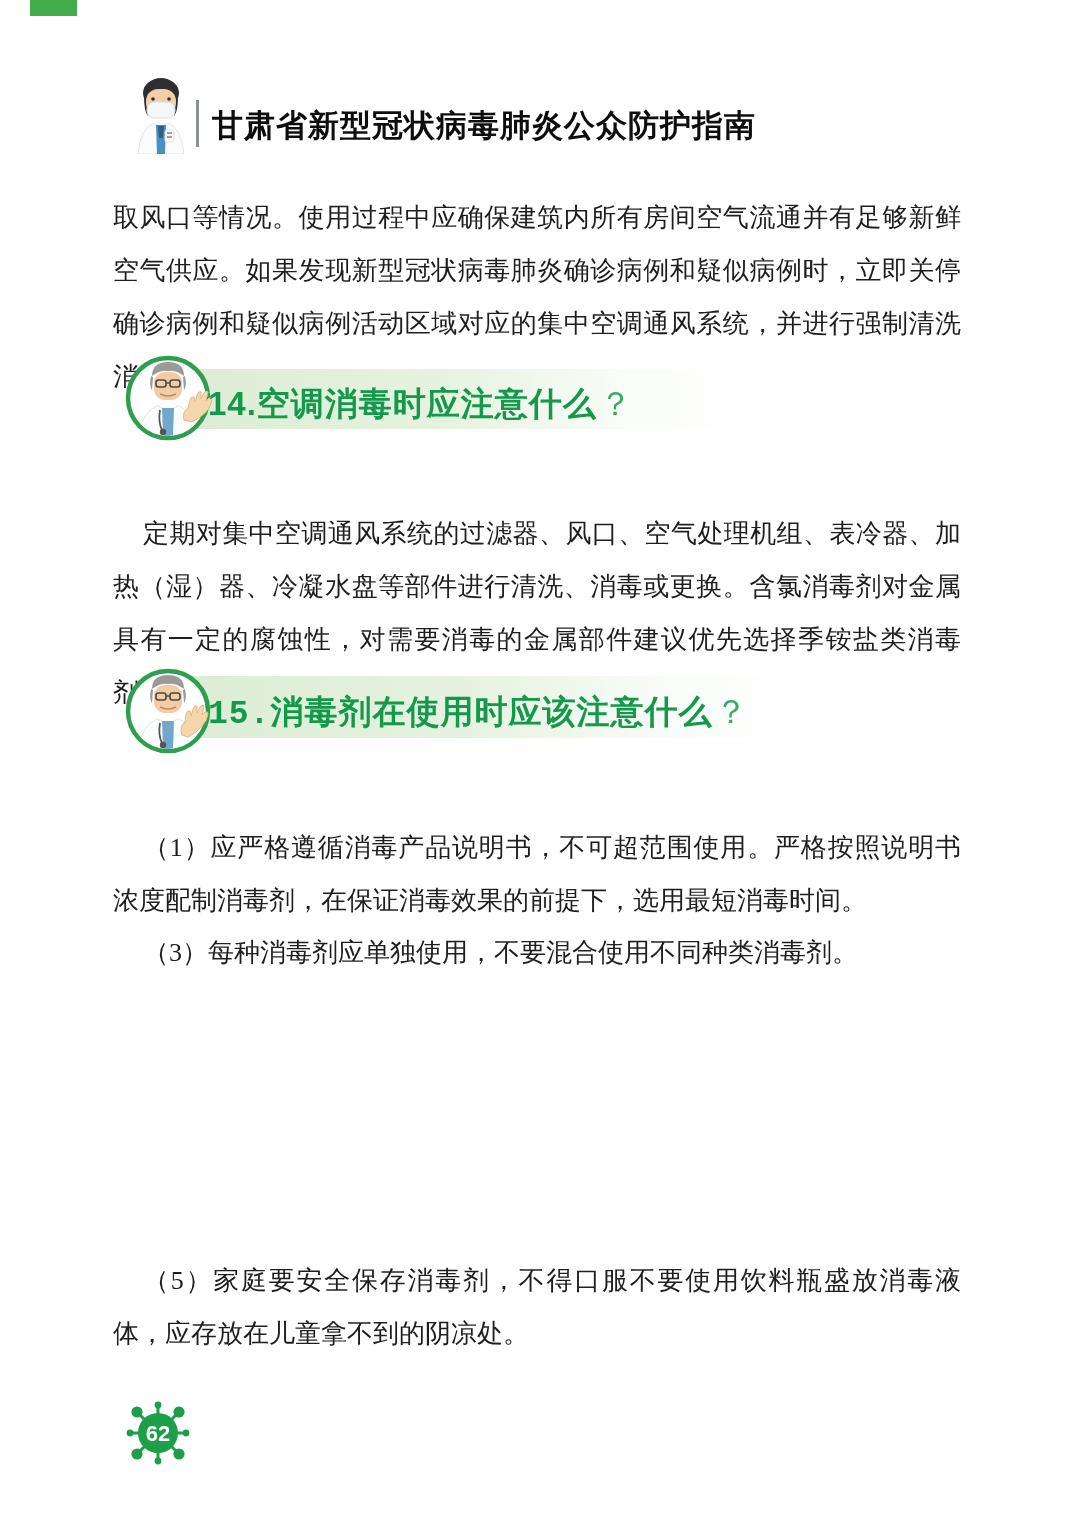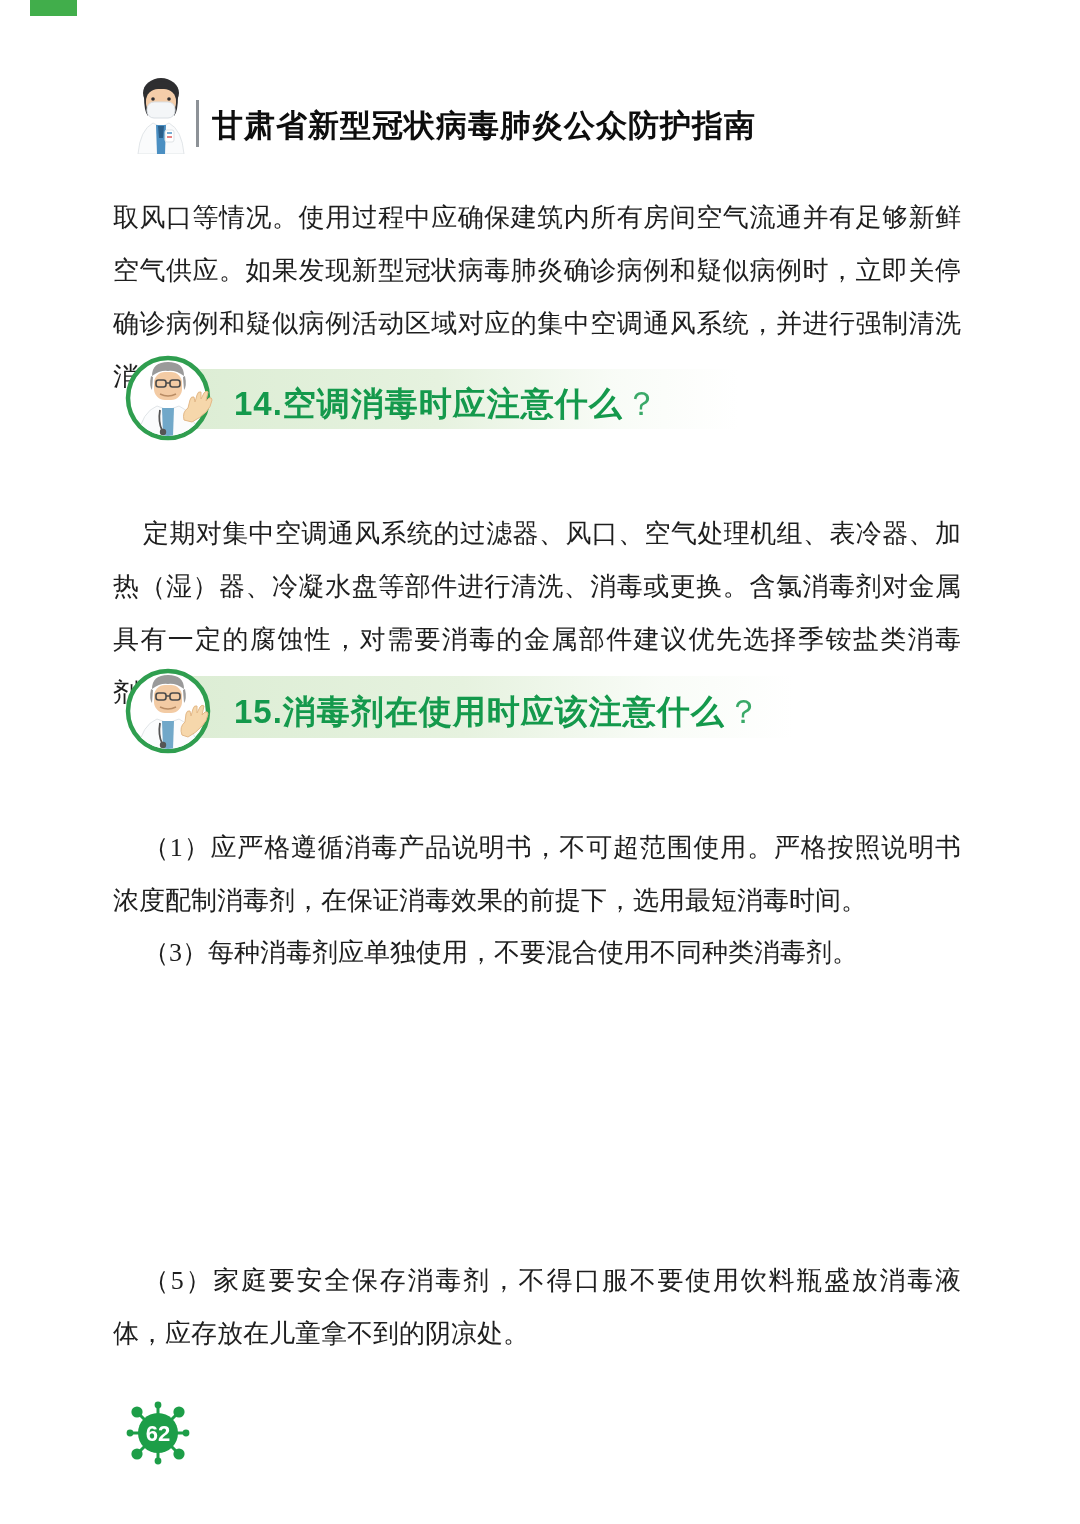--- a/index.html
+++ b/index.html
@@ -26,23 +26,23 @@
   #p-item2{top:900px;}
   #p-item3{top:955px;}
   #p-item4{top:1228px;}
 
   
   .pill{position:absolute;height:60px;border-radius:10px;
         background:linear-gradient(90deg,#dcedd4 0%,#e6f2df 45%,rgba(243,249,240,0.55) 75%,rgba(255,255,255,0) 96%);}
   #pill14{left:172px;top:369px;width:590px;}
   #pill15{left:172px;top:676px;width:648px;height:62px;}
   .sec-title{position:absolute;left:208px;font-family:"Liberation Sans","DejaVu Sans",sans-serif;
-             font-weight:700;font-size:33px;color:#14994c;letter-spacing:1px;white-space:nowrap;margin-left:26px;}
+             font-weight:700;font-size:33px;color:#14994c;letter-spacing:1px;white-space:nowrap;}
   #title14{top:382px;}
-  #title15{top:690px;}
+  #title15{top:690px;font-family:Liberation Mono, monospace;}
   .qmark{font-weight:400;color:#3aa968;padding-left:2px;}
   .sec-avatar{position:absolute;width:104px;height:100px;}
   #avatar14{left:124px;top:350px;}
   #avatar15{left:124px;top:663px;}
 
   
   .badge{position:absolute;left:122px;top:1397px;width:72px;height:72px;}
   .badge text{font-family:"Liberation Sans","DejaVu Sans",sans-serif;font-weight:700;}
 </style>
 </head>

